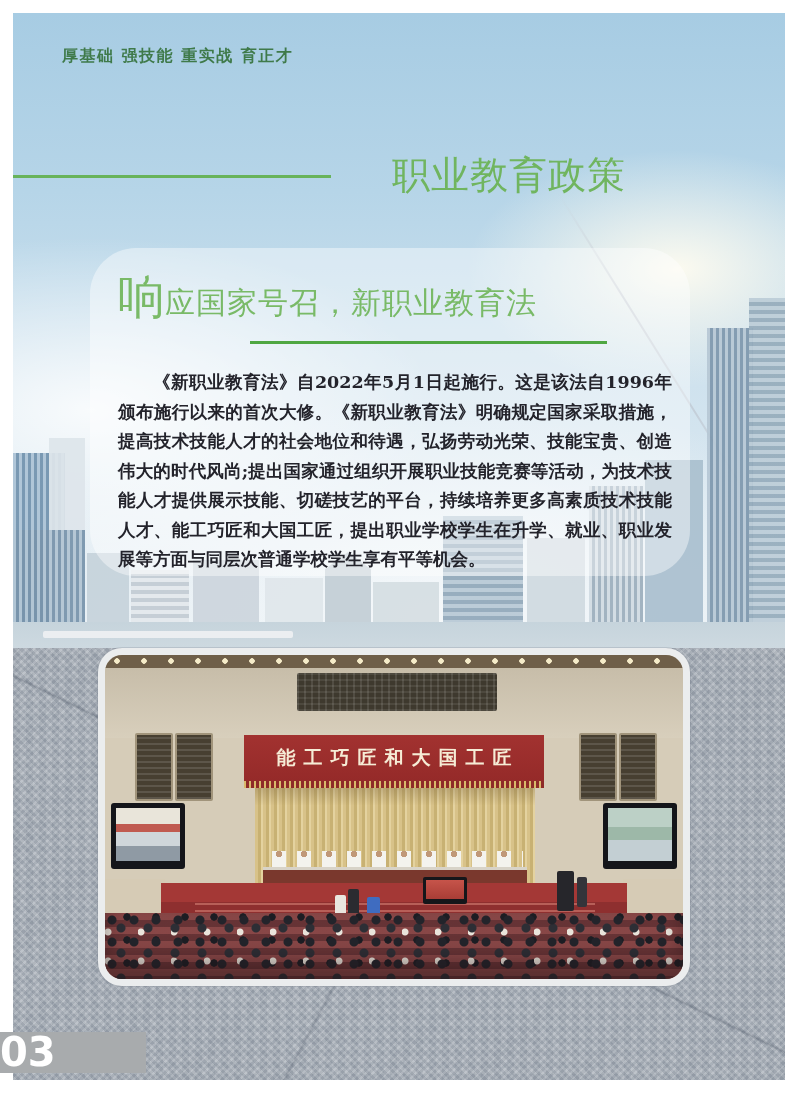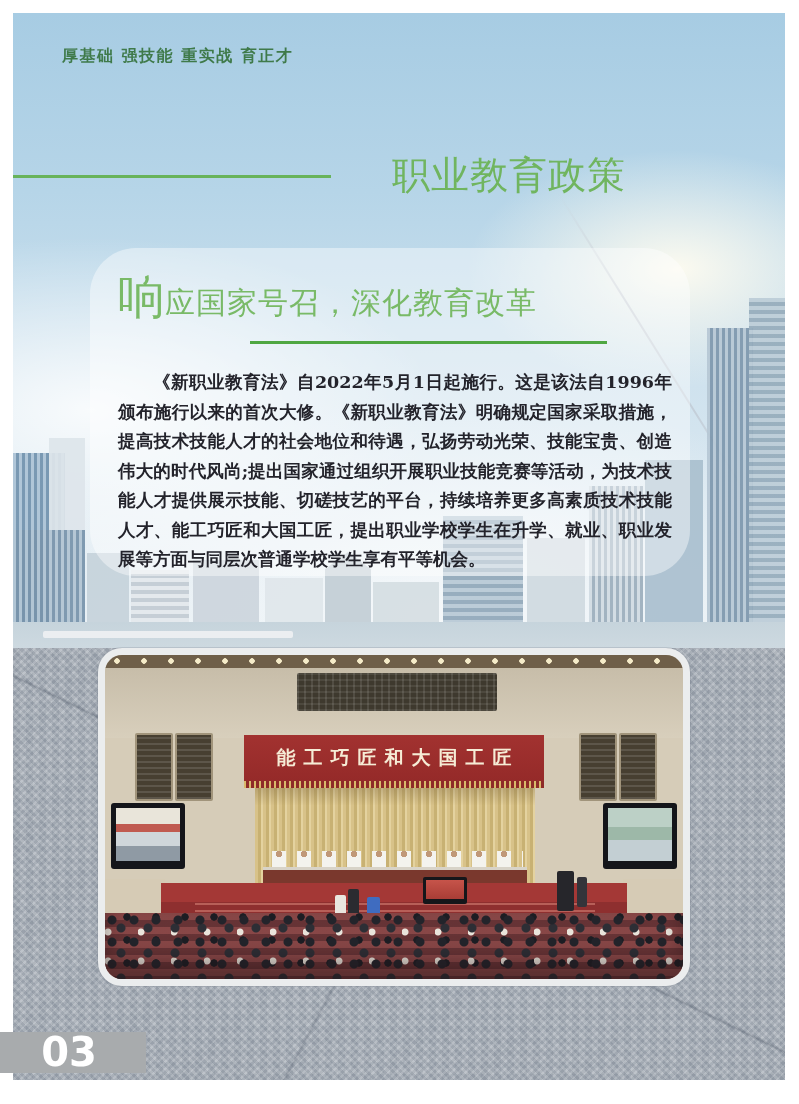--- a/index.html
+++ b/index.html
@@ -103,21 +103,21 @@
       radial-gradient(circle 5px at 7px 7px,#23242b 4px,transparent 5px),
       radial-gradient(circle 5px at 16px 15px,#2d2e35 4px,transparent 5px),
       radial-gradient(circle 4px at 3px 19px,#e9e4db 3px,transparent 4px),
       radial-gradient(circle 4px at 22px 4px,#1d1e24 3.4px,transparent 4px),
       repeating-linear-gradient(180deg,rgba(146,74,74,0.55) 0 7px,rgba(84,38,42,0.55) 7px 14px);
     background-size:22px 22px,27px 25px,33px 29px,29px 23px,100% 100%;
     box-shadow:inset 0 -18px 22px rgba(30,16,18,0.45);}
 
   
   .pagebar{position:absolute;left:0;top:1032px;width:146px;height:41px;background:#a8abad;
-    display:flex;align-items:center;justify-content:center;padding-right:8px;box-sizing:border-box;}
+    display:flex;align-items:center;justify-content:flex-start;padding-right:8px;box-sizing:border-box;}
   .pagenum{color:#ffffff;font-size:40px;font-weight:bold;line-height:41px;font-family:"DejaVu Sans","Liberation Sans",sans-serif;}
 </style>
 </head>
 <body>
 
 <div class="sheet">
 
   <div class="bg">
     <div class="sky"></div>
     <div class="contrail"></div>
@@ -147,21 +147,21 @@
   </div>
 
   <div class="tagline">厚基础 强技能 重实战 育正才</div>
 
   <div class="title-line"></div>
   <div class="page-title">职业教育政策</div>
 
   <div class="card"></div>
   <div class="card-heading">
     <span class="initial">响</span>
-      <span class="rest">应国家号召，深化教育改革</span>
+      <span class="rest">应国家号召，新职业教育法</span>
   </div>
   <div class="heading-underline"></div>
   <div class="body-text">《新职业教育法》自2022年5月1日起施行。这是该法自1996年颁布施行以来的首次大修。《新职业教育法》明确规定国家采取措施，提高技术技能人才的社会地位和待遇，弘扬劳动光荣、技能宝贵、创造伟大的时代风尚;提出国家通过组织开展职业技能竞赛等活动，为技术技能人才提供展示技能、切磋技艺的平台，持续培养更多高素质技术技能人才、能工巧匠和大国工匠，提出职业学校学生在升学、就业、职业发展等方面与同层次普通学校学生享有平等机会。</div>
 
   <div class="photo">
     <div class="scene">
       <div class="ceiling"></div>
       <div class="lights-row"></div>
       <div class="grille"></div>
       <div class="panel p1"></div>

